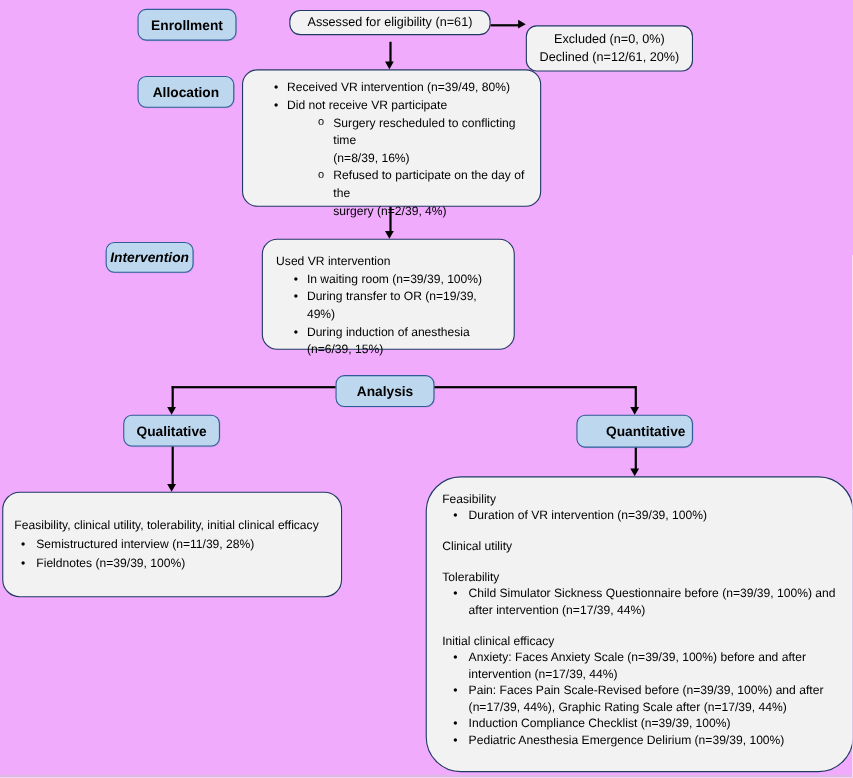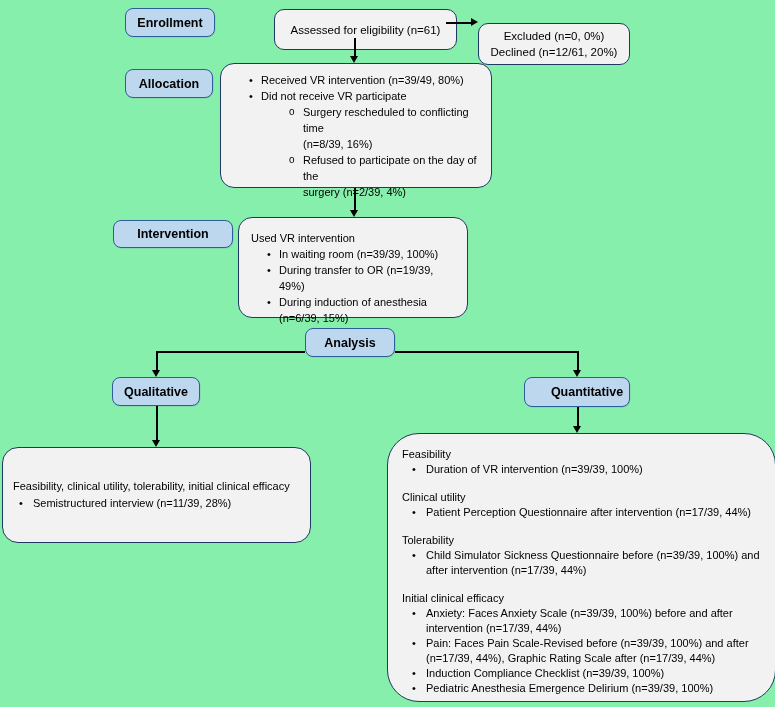--- a/index.html
+++ b/index.html
@@ -1,18 +1,18 @@
 <!DOCTYPE html>
 <html><head>
 <meta charset="utf-8">
 <style>
   * { margin:0; padding:0; box-sizing:border-box; }
   html,body { background:#fff; }
   body { font-family:"Liberation Sans", sans-serif; color:#000; }
-  .canvas { position:relative; width:775px; height:707px; background:#86efac; overflow:hidden; }
+  .canvas { position:relative; width:775px; height:707px; background:#f0abfc; overflow:hidden; }
 
   
   .stage {
     position:absolute; background:#BDD7EE; border:1.6px solid #2F5D99;
     border-radius:8px; font-weight:bold; font-size:12.5px;
     display:flex; align-items:center; justify-content:center; text-align:center;
     box-shadow:0.5px 0.5px 0 rgba(120,140,170,.35);
   }
 
   
@@ -30,38 +30,38 @@
 
   
   .hline { position:absolute; height:1.5px; background:#000; }
   .vline { position:absolute; width:1.5px; background:#000; }
   .ah-right { position:absolute; width:0; height:0;
     border-top:4.5px solid transparent; border-bottom:4.5px solid transparent; border-left:7px solid #000; }
   .ah-down { position:absolute; width:0; height:0;
     border-left:4.5px solid transparent; border-right:4.5px solid transparent; border-top:7px solid #000; }
 
   
-  #assessed   { left:263px; top:9px;  width:183px; height:41px; font-size:11.5px; border-radius:10px;margin-left:11px; }
+  #assessed   { left:263px; top:9px;  width:183px; height:23px; font-size:11.5px; border-radius:10px; }
   #excluded   { left:478px; top:3px;  width:152px; height:42px; font-size:11.5px; border-radius:10px;
                 flex-direction:column; line-height:16px;margin-top:20px; }
   #alloc-box  { left:220px; top:63px;  width:272px; height:125px; padding:8px 10px 8px 12px; }
   #interv-box { left:238px; top:217px; width:230px; height:101px; padding:12px 10px 8px 12px; }
   #qual-box   { left:2px;   top:447px; width:309px; height:96px;  padding:6px 8px 6px 10px;
                 display:flex; flex-direction:column; justify-content:center; line-height:17px; border-radius:16px; }
   #qual-box .li1 { margin-left:4px; padding-left:16px; }
   #quant-box  { left:387px; top:433px; width:389px; height:269px; padding:13px 10px 10px 14px;
                 border-radius:32px; line-height:15px; }
   #quant-box .li1 { margin-left:8px; padding-left:16px; }
   #quant-box .sec { margin-top:13px; }
   #quant-box .sec:first-child { margin-top:0; }
 
   #lbl-enrollment   { left:125px; top:8px;   width:90px;  height:29px; }
   #lbl-allocation   { left:125px; top:69px;  width:88px;  height:29px; }
-  #lbl-intervention { left:113px; top:220px; width:120px; height:28px; }
-  #lbl-analysis     { left:305px; top:328px; width:90px;  height:29px; }
+  #lbl-intervention { left:96px; top:220px; width:80px; height:28px;font-style:italic; }
+  #lbl-analysis     { left:305px; top:341px; width:90px;  height:29px; }
   #lbl-qualitative  { left:112px; top:377px; width:88px;  height:29px; }
   #lbl-quantitative { left:524px; top:377px; width:106px; height:30px;padding-left:20px; }
 
   .page-divider { position:absolute; left:0; top:705px; width:775px; height:1px; background:#c9c9c9; }
 </style>
 </head>
 <body>
 
 <div class="canvas">
 
@@ -94,30 +94,30 @@
     <div class="t">Used VR intervention</div>
     <div class="li1">In waiting room (n=39/39, 100%)</div>
     <div class="li1">During transfer to OR (n=19/39, 49%)</div>
     <div class="li1">During induction of anesthesia
 (n=6/39, 15%)</div>
   </div>
 
   <div class="gbox" id="qual-box">
     <div class="t">Feasibility, clinical utility, tolerability, initial clinical efficacy</div>
     <div class="li1">Semistructured interview (n=11/39, 28%)</div>
+    <div class="li1">Fieldnotes (n=39/39, 100%)</div>
   </div>
 
   <div class="gbox" id="quant-box">
     <div class="sec">
       <div class="t">Feasibility</div>
       <div class="li1">Duration of VR intervention (n=39/39, 100%)</div>
     </div>
     <div class="sec">
       <div class="t">Clinical utility</div>
-      <div class="li1">Patient Perception Questionnaire after intervention (n=17/39, 44%)</div>
     </div>
     <div class="sec">
       <div class="t">Tolerability</div>
       <div class="li1">Child Simulator Sickness Questionnaire before (n=39/39, 100%) and
 after intervention (n=17/39, 44%)</div>
     </div>
     <div class="sec">
       <div class="t">Initial clinical efficacy</div>
       <div class="li1">Anxiety: Faces Anxiety Scale (n=39/39, 100%) before and after
 intervention (n=17/39, 44%)</div>

